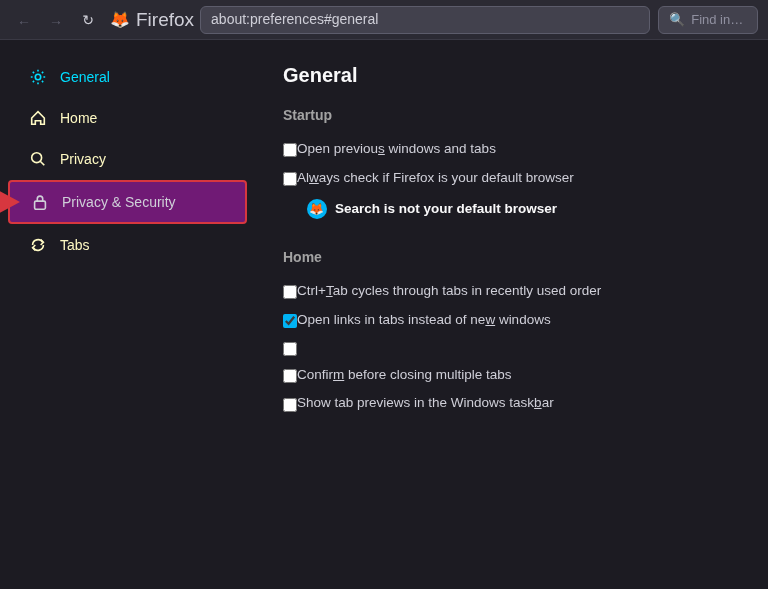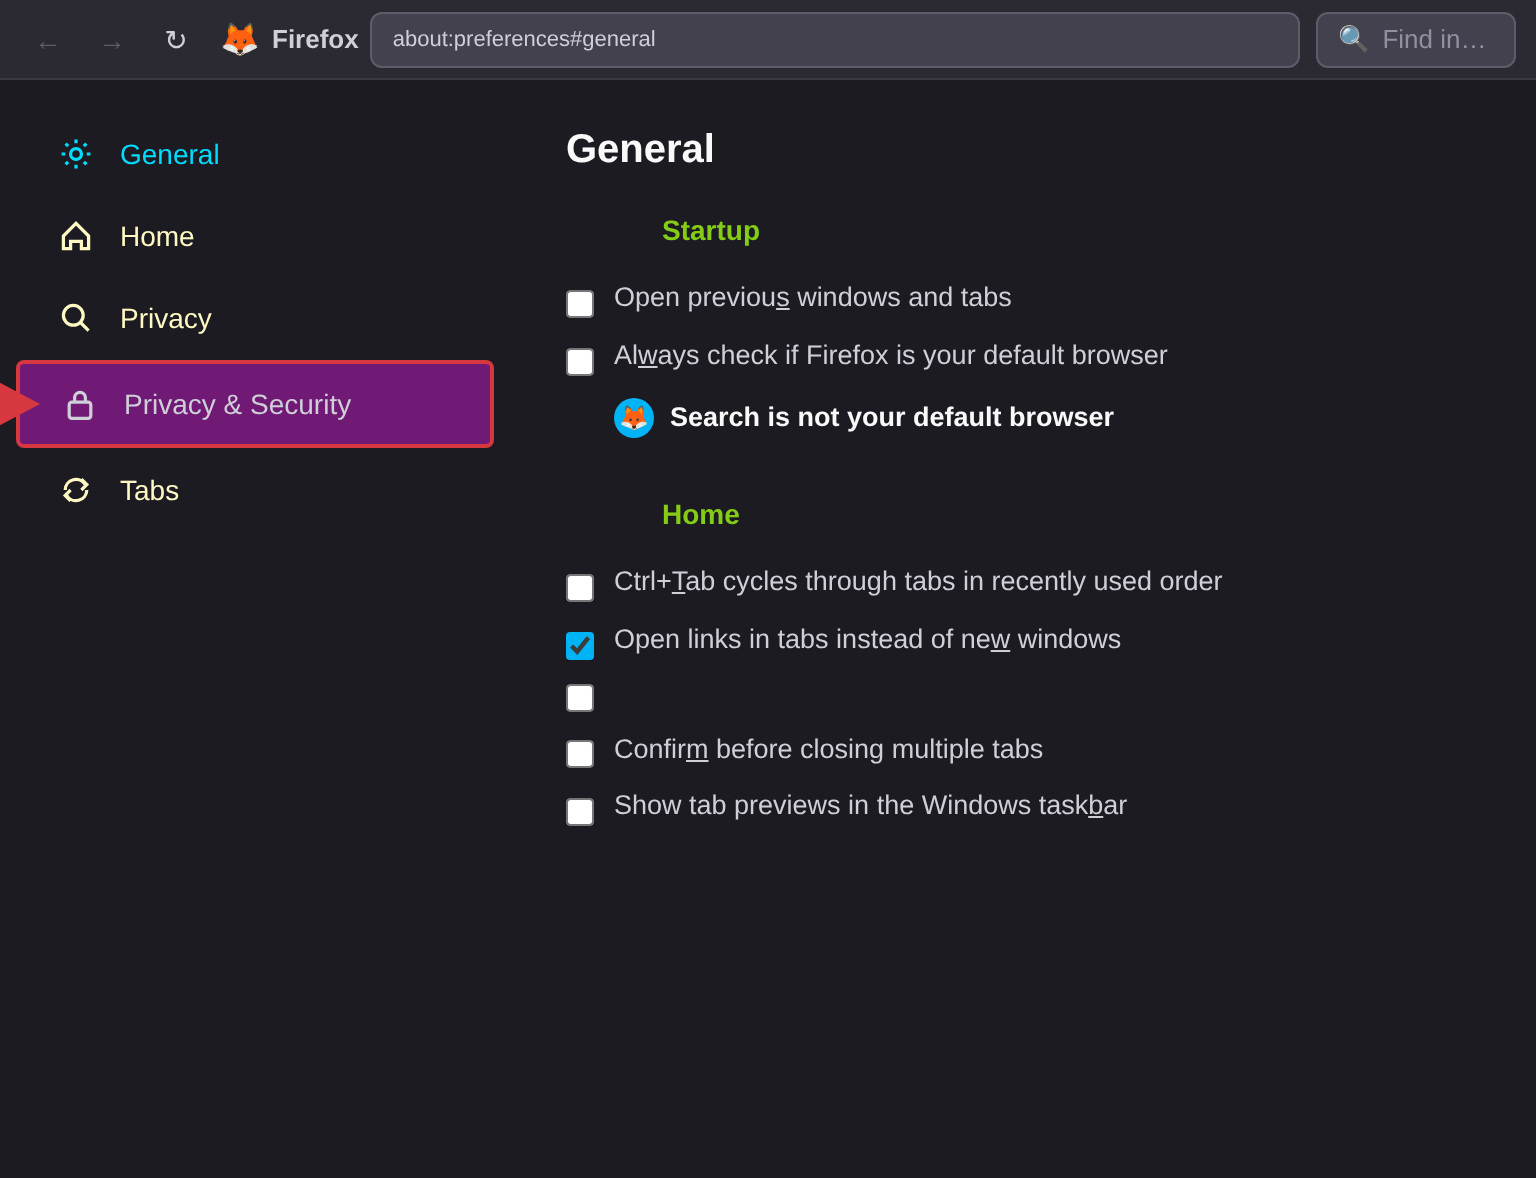--- a/index.html
+++ b/index.html
@@ -50,35 +50,34 @@
     }
     .firefox-logo {
       width: 20px;
       height: 20px;
       display: flex;
       align-items: center;
       justify-content: center;
       font-size: 16px;
     }
     .firefox-label {
-      font-size: 13px;
-      color: #cfcfd8;
-      font-weight: 700;
+      font-size: 19px;
+      color: #cfcfd8;
+      font-weight: 400;
     }
     .address-bar {
       background: #42414d;
       border: 1px solid #5c5c6b;
       border-radius: 6px;
       padding: 4px 10px;
       color: #cfcfd8;
-      font-size: 11px;
+      font-size: 14px;
       flex: 1;
       height: 28px;
       display: flex;
-      align-items: center;
     }
     .find-bar {
       background: #42414d;
       border: 1px solid #5c5c6b;
       border-radius: 6px;
       padding: 4px 10px;
       color: #9090a0;
       font-size: 13px;
       height: 28px;
       display: flex;
@@ -161,34 +160,32 @@
     }
     .page-title {
       font-size: 20px;
       font-weight: 600;
       color: #f9f9fa;
       margin-bottom: 20px;
     }
     .section-title {
       font-size: 14px;
       font-weight: 700;
-      color: #84cc16;
+      color: #a3a3a3;
       margin-bottom: 12px;
       margin-top: 4px;
-      margin-left: 48px;
     }
     .section {
       margin-bottom: 24px;
     }
 
     
     .checkbox-item {
       display: flex;
-      align-items: flex-end;
-      gap: 10px;
+      align-items: center;
       padding: 5px 0;
       font-size: 13.5px;
       color: #cfcfd8;
     }
     .checkbox-item input[type="checkbox"] {
       margin-top: 2px;
       flex-shrink: 0;
       width: 14px;
       height: 14px;
       cursor: pointer;

